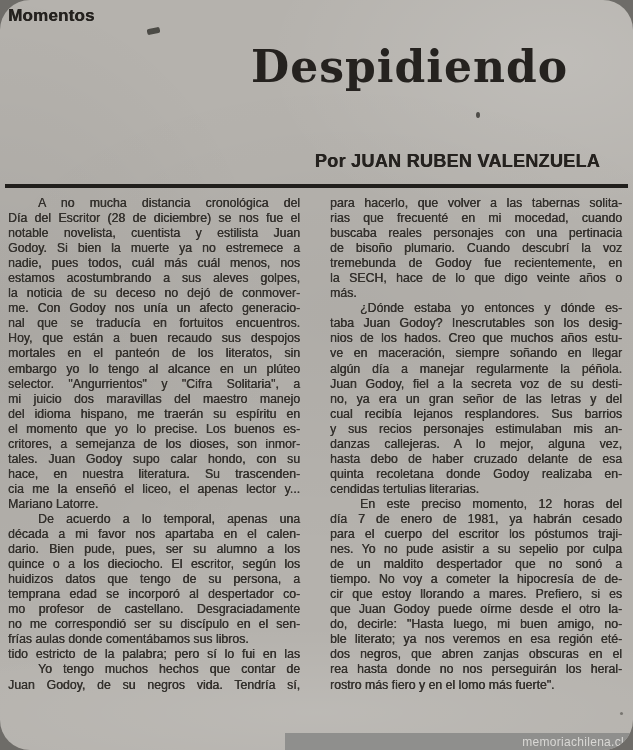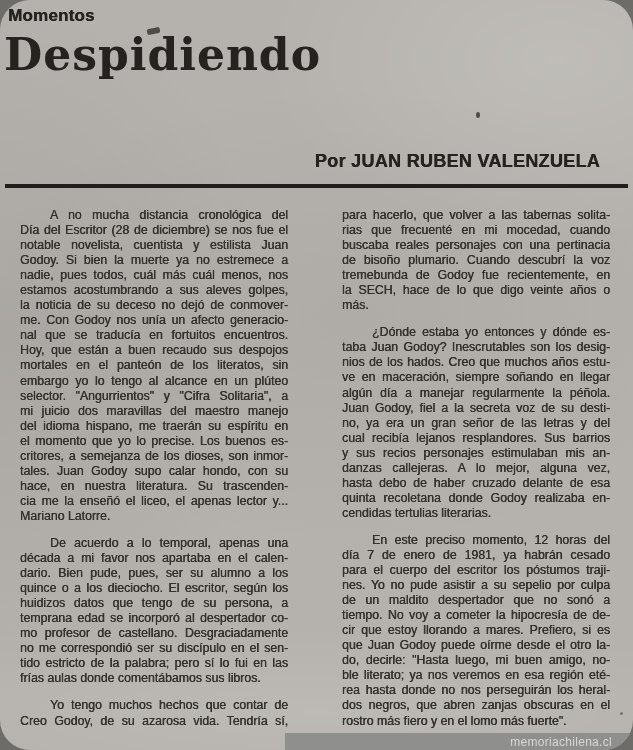--- a/index.html
+++ b/index.html
@@ -23,22 +23,22 @@
     font-size: 17px;
     font-weight: bold;
     letter-spacing: 0.2px;
     color: var(--title-ink, #25221f);
     text-shadow: 0.4px 0 0 currentColor;
   }
   .title {
     position: absolute;
     top: 22px; left: 0;
     width: 552px;
-    margin: 4px;
-    text-align: left;
+    margin: 16px;
+    text-align: right;
     font-family: "DejaVu Serif", serif;
     font-weight: bold;
     font-size: 44px;
     line-height: 57px;
     letter-spacing: 1px;
     color: var(--title-ink, #25221f);
   }
   .title span { display: block; }
   .byline {
     position: absolute;
@@ -56,41 +56,41 @@
     background: var(--rule, #211f1c);
   }
   .columns {
     position: absolute;
     top: 196px; left: 8px;
     width: 614px;
     display: flex;
     gap: 30px;
   }
   .col { width: 292px; }
-  .para { margin: 12px; }
+  .para { margin: 0; }
   .line {
     font-size: 12.3px;
     line-height: 15.05px;
     color: var(--ink, #34312d);
     text-align: justify;
     text-align-last: justify;
     text-shadow: 0.35px 0 0 currentColor;
     white-space: normal;
   }
   .line.indent { text-indent: 30px; }
   .line.last { text-align-last: left; }
   .watermark-bar {
     position: absolute;
     left: 285px; right: 0; bottom: 0;
     height: 17px;
     background: var(--watermark-bar, #8f8f8d);
     display: flex;
     align-items: center;
     justify-content: flex-end;
-    padding-right: 21px;
+    padding-right: 9px;
     box-sizing: border-box;
   }
   .watermark-bar span {
     font-size: 12px;
     color: var(--watermark-text, #d9d8d5);
     letter-spacing: 0.3px;
   }
   .speck { position: absolute; background: rgba(42,40,36,0.75); }
   .speck-1 { left: 147px; top: 28px; width: 13px; height: 6px; transform: rotate(-12deg); border-radius: 2px; }
   .speck-2 { left: 476px; top: 112px; width: 4px; height: 6px; border-radius: 50%; }
@@ -137,26 +137,26 @@
         </div>
         <div class="para">
           <div class="line indent">De acuerdo a lo temporal, apenas una</div>
           <div class="line">década a mi favor nos apartaba en el calen-</div>
           <div class="line">dario. Bien pude, pues, ser su alumno a los</div>
           <div class="line">quince o a los dieciocho. El escritor, según los</div>
           <div class="line">huidizos datos que tengo de su persona, a</div>
           <div class="line">temprana edad se incorporó al despertador co-</div>
           <div class="line">mo profesor de castellano. Desgraciadamente</div>
           <div class="line">no me correspondió ser su discípulo en el sen-</div>
+          <div class="line last">frías aulas donde comentábamos sus libros.</div>
           <div class="line">tido estricto de la palabra; pero sí lo fui en las</div>
-          <div class="line last">frías aulas donde comentábamos sus libros.</div>
         </div>
         <div class="para">
           <div class="line indent">Yo tengo muchos hechos que contar de</div>
-          <div class="line">Creo Godoy, de su azarosa vida. Tendría sí,</div>
+          <div class="line">Juan Godoy, de su negros vida. Tendría sí,</div>
         </div>
       </div>
     <div class="col">
         <div class="para">
           <div class="line">para hacerlo, que volver a las tabernas solita-</div>
           <div class="line">rias que frecuenté en mi mocedad, cuando</div>
           <div class="line">buscaba reales personajes con una pertinacia</div>
           <div class="line">de bisoño plumario. Cuando descubrí la voz</div>
           <div class="line">tremebunda de Godoy fue recientemente, en</div>
           <div class="line">la SECH, hace de lo que digo veinte años o</div>
@@ -181,22 +181,22 @@
           <div class="line indent">En este preciso momento, 12 horas del</div>
           <div class="line">día 7 de enero de 1981, ya habrán cesado</div>
           <div class="line">para el cuerpo del escritor los póstumos traji-</div>
           <div class="line">nes. Yo no pude asistir a su sepelio por culpa</div>
           <div class="line">de un maldito despertador que no sonó a</div>
           <div class="line">tiempo. No voy a cometer la hipocresía de de-</div>
           <div class="line">cir que estoy llorando a mares. Prefiero, si es</div>
           <div class="line">que Juan Godoy puede oírme desde el otro la-</div>
           <div class="line">do, decirle: "Hasta luego, mi buen amigo, no-</div>
           <div class="line">ble literato; ya nos veremos en esa región eté-</div>
+          <div class="line">dos negros, que abren zanjas obscuras en el</div>
           <div class="line">rea hasta donde no nos perseguirán los heral-</div>
-          <div class="line">dos negros, que abren zanjas obscuras en el</div>
           <div class="line last">rostro más fiero y en el lomo más fuerte".</div>
         </div>
       </div>
   </div>
 
   <div class="speck speck-1"></div>
   <div class="speck speck-2"></div>
   <div class="speck speck-3"></div>
 
   <div class="watermark-bar">

